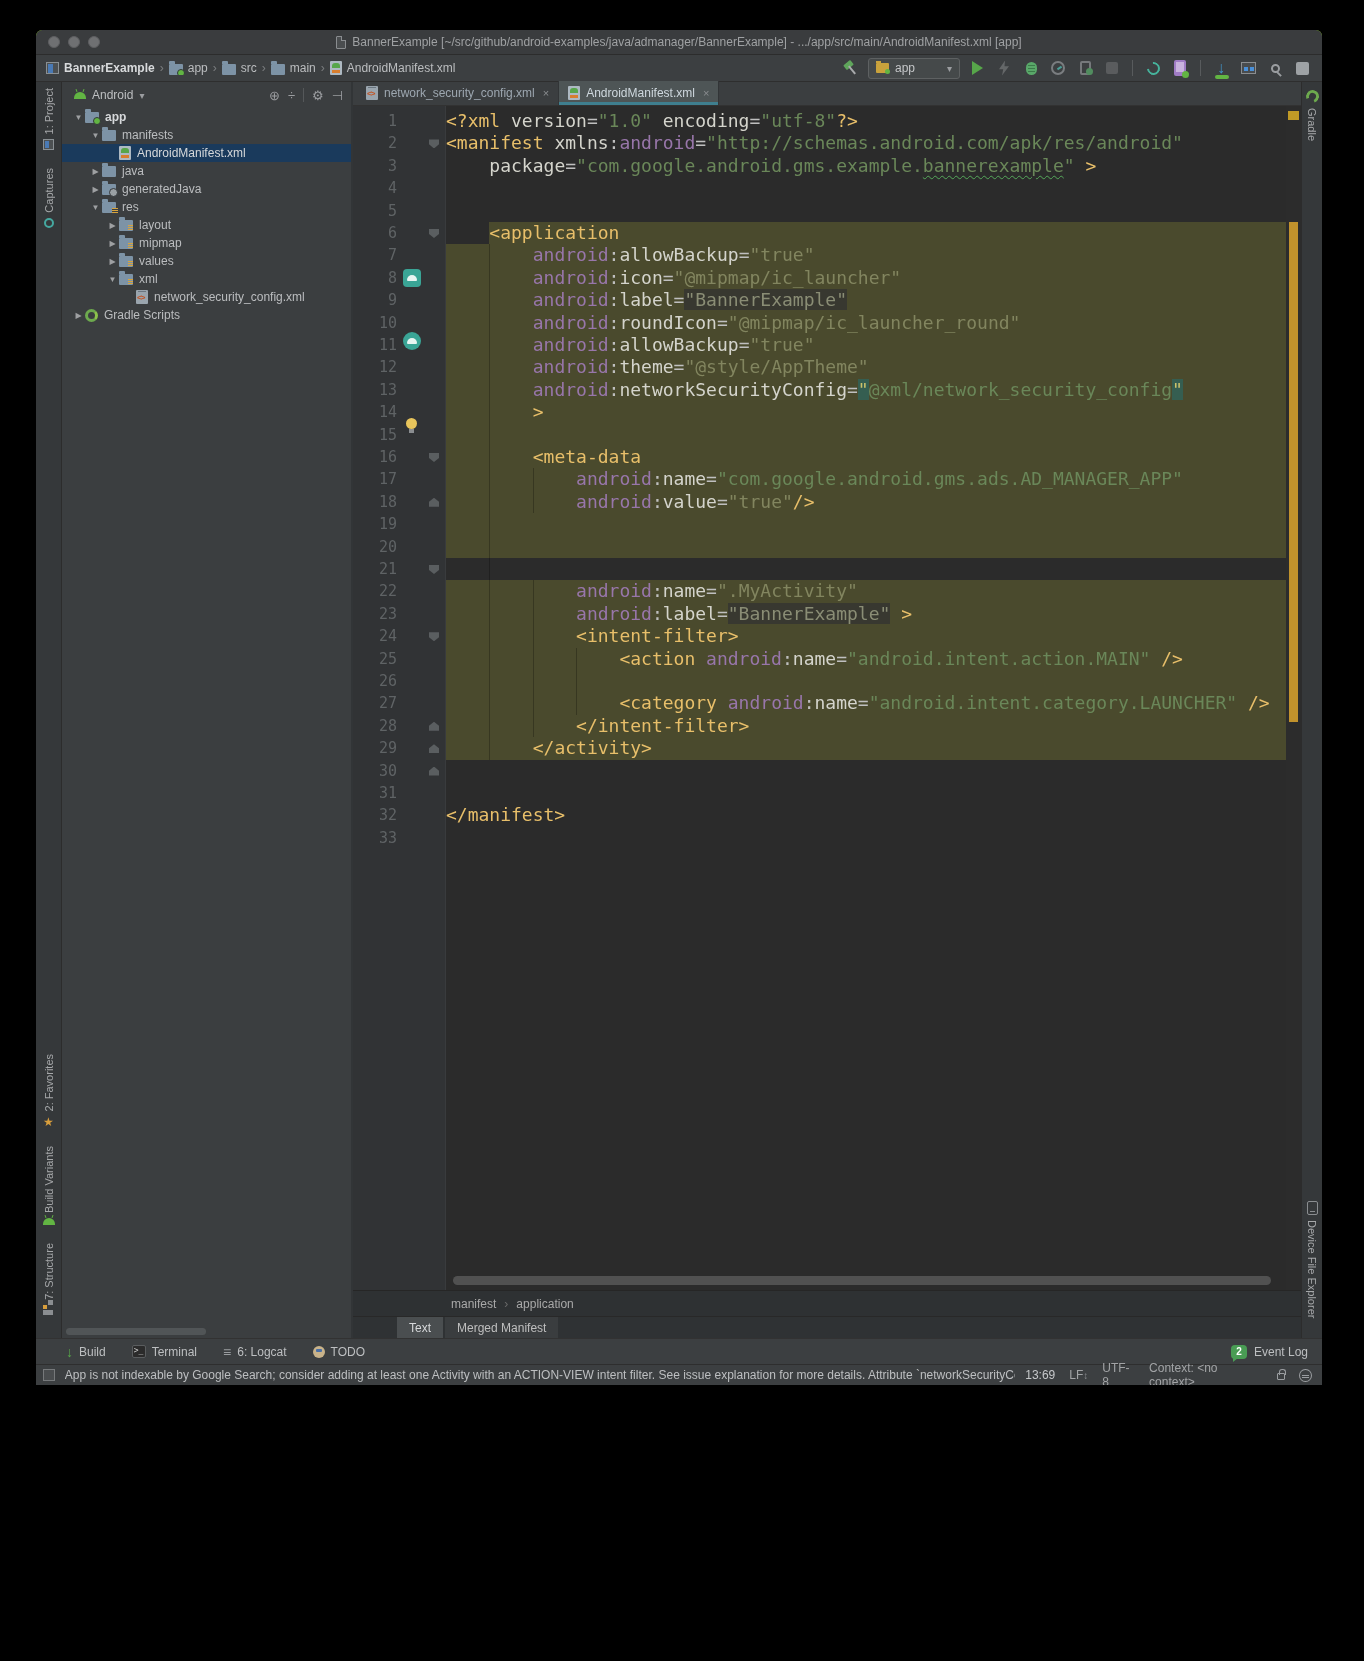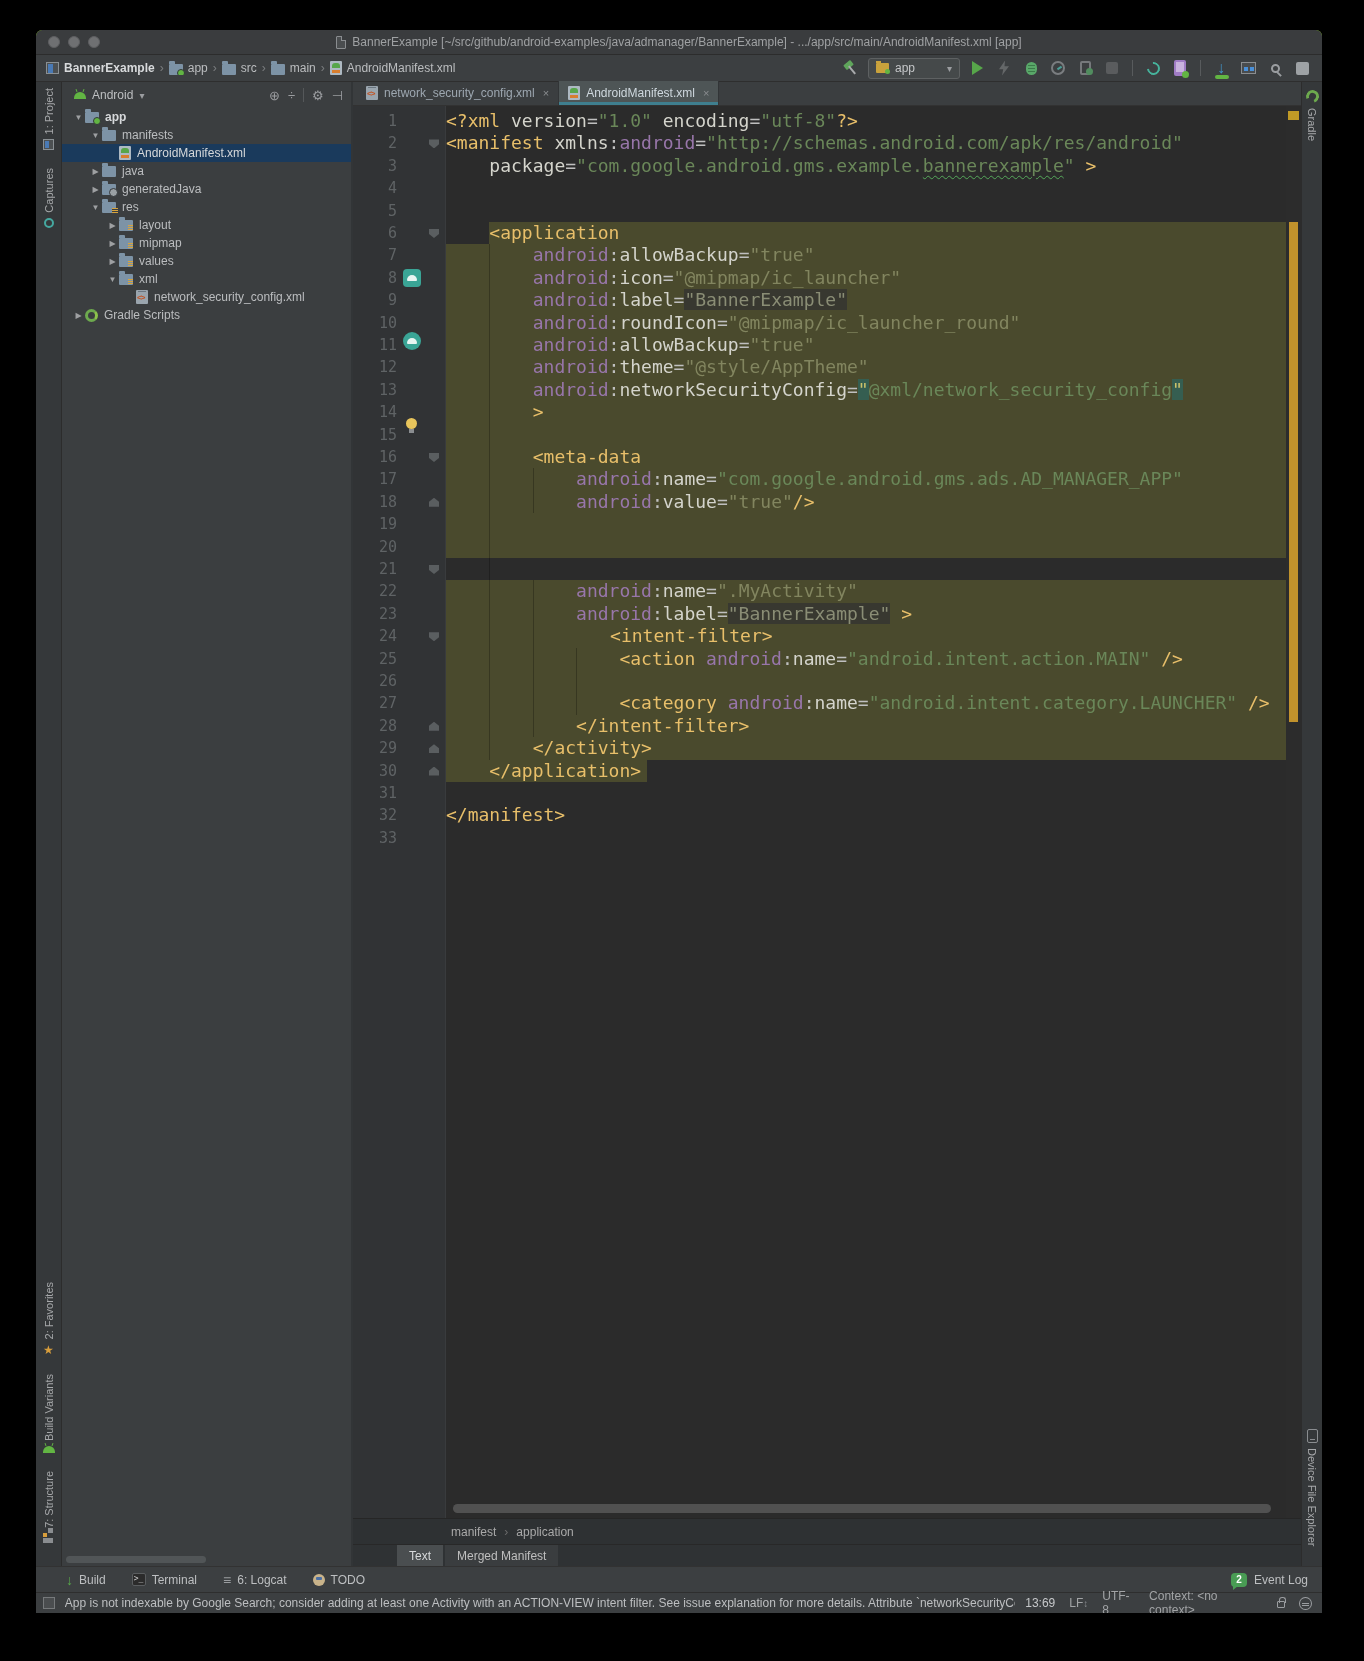--- a/index.html
+++ b/index.html
@@ -1,19 +1,19 @@
 <!DOCTYPE html>
 <html><head>
 <meta charset="utf-8">
 <style>
   html,body{margin:0;padding:0;background:#000;}
   *{box-sizing:border-box;}
   .canvas{position:relative;width:1364px;height:1661px;background:#000;overflow:hidden;
           font-family:"Liberation Sans",sans-serif;}
-  .win{position:absolute;left:36px;top:30px;width:1286px;height:1583px;background:#84cc16;
+  .win{position:absolute;left:36px;top:30px;width:1286px;height:1355px;background:#84cc16;
        border-radius:6px 6px 0 0;overflow:hidden;display:flex;flex-direction:column;}
 
   
   .titlebar{height:25px;background:#3A3C3E;border-bottom:1px solid #2C2C2C;position:relative;
             display:flex;align-items:center;justify-content:center;flex:0 0 25px;}
   .traffic{position:absolute;left:12px;top:0;height:100%;display:flex;align-items:center;gap:8px;}
   .tl{width:12px;height:12px;border-radius:50%;background:#6F7072;border:1px solid #5E5F61;}
   .title-wrap{display:flex;align-items:center;gap:6px;max-width:80%;}
   .doc-icon{width:10px;height:13px;border:1px solid #8A8D90;border-radius:1px;background:#4A4D4F;position:relative;}
   .doc-icon::after{content:"";position:absolute;right:-1px;top:-1px;width:4px;height:4px;background:#3A3C3E;border-left:1px solid #8A8D90;border-bottom:1px solid #8A8D90;}
@@ -484,27 +484,26 @@
               <div class="cl" style="top: 268.8px;"><div class="cl-bg" style="left: 0px; right: 0px;"></div><span class="cl-text"><span class="sg-p">        </span><span class="sg-n">android</span><span class="sg-o">:</span><span class="sg-a">networkSecurityConfig</span><span class="sg-o">=</span><span class="sg-q">"</span><span class="sg-v">@xml/network_security_config</span><span class="sg-q">"</span></span></div>
               <div class="cl" style="top: 291.2px;"><div class="cl-bg" style="left: 0px; right: 0px;"></div><span class="cl-text"><span class="sg-p">        </span><span class="sg-t">&gt;</span></span></div>
               <div class="cl" style="top: 313.6px;"><div class="cl-bg" style="left: 0px; right: 0px;"></div><span class="cl-text"></span></div>
               <div class="cl" style="top: 336px;"><div class="cl-bg" style="left: 0px; right: 0px;"></div><span class="cl-text"><span class="sg-p">        </span><span class="sg-t">&lt;meta-data</span></span></div>
               <div class="cl" style="top: 358.4px;"><div class="cl-bg" style="left: 0px; right: 0px;"></div><span class="cl-text"><span class="sg-p">            </span><span class="sg-n">android</span><span class="sg-o">:</span><span class="sg-a">name</span><span class="sg-o">=</span><span class="sg-v">"com.google.android.gms.ads.AD_MANAGER_APP"</span></span></div>
               <div class="cl" style="top: 380.8px;"><div class="cl-bg" style="left: 0px; right: 0px;"></div><span class="cl-text"><span class="sg-p">            </span><span class="sg-n">android</span><span class="sg-o">:</span><span class="sg-a">value</span><span class="sg-o">=</span><span class="sg-d">"true"</span><span class="sg-t">/&gt;</span></span></div>
               <div class="cl" style="top: 403.2px;"><div class="cl-bg" style="left: 0px; right: 0px;"></div><span class="cl-text"></span></div>
               <div class="cl" style="top: 425.6px;"><div class="cl-bg" style="left: 0px; right: 0px;"></div><span class="cl-text"></span></div>
               <div class="cl" style="top: 470.4px;"><div class="cl-bg" style="left: 0px; right: 0px;"></div><span class="cl-text"><span class="sg-p">            </span><span class="sg-n">android</span><span class="sg-o">:</span><span class="sg-a">name</span><span class="sg-o">=</span><span class="sg-d">".MyActivity"</span></span></div>
               <div class="cl" style="top: 492.8px;"><div class="cl-bg" style="left: 0px; right: 0px;"></div><span class="cl-text"><span class="sg-p">            </span><span class="sg-n">android</span><span class="sg-o">:</span><span class="sg-a">label</span><span class="sg-o">=</span><span class="sg-h">"BannerExample"</span><span class="sg-p"> </span><span class="sg-t">&gt;</span></span></div>
-              <div class="cl" style="top: 515.2px; padding-left: 34px;"><div class="cl-bg" style="left: 0px; right: 0px;"></div><span class="cl-text"><span class="sg-p">            </span><span class="sg-t">&lt;intent-filter&gt;</span></span></div>
+              <div class="cl" style="top: 515.2px;"><div class="cl-bg" style="left: 0px; right: 0px;"></div><span class="cl-text"><span class="sg-p">            </span><span class="sg-t">&lt;intent-filter&gt;</span></span></div>
               <div class="cl" style="top: 537.6px;"><div class="cl-bg" style="left: 0px; right: 0px;"></div><span class="cl-text"><span class="sg-p">                </span><span class="sg-t">&lt;action</span><span class="sg-p"> </span><span class="sg-n">android</span><span class="sg-o">:</span><span class="sg-a">name</span><span class="sg-o">=</span><span class="sg-v">"android.intent.action.MAIN"</span><span class="sg-p"> </span><span class="sg-t">/&gt;</span></span></div>
               <div class="cl" style="top: 560px;"><div class="cl-bg" style="left: 0px; right: 0px;"></div><span class="cl-text"></span></div>
               <div class="cl" style="top: 582.4px;"><div class="cl-bg" style="left: 0px; right: 0px;"></div><span class="cl-text"><span class="sg-p">                </span><span class="sg-t">&lt;category</span><span class="sg-p"> </span><span class="sg-n">android</span><span class="sg-o">:</span><span class="sg-a">name</span><span class="sg-o">=</span><span class="sg-v">"android.intent.category.LAUNCHER"</span><span class="sg-p"> </span><span class="sg-t">/&gt;</span></span></div>
               <div class="cl" style="top: 627.2px;"><div class="cl-bg" style="left: 0px; right: 0px;"></div><span class="cl-text"><span class="sg-p">        </span><span class="sg-t">&lt;/activity&gt;</span></span></div>
               <div class="cl" style="top: 604.8px;"><div class="cl-bg" style="left: 0px; right: 0px;"></div><span class="cl-text"><span class="sg-p">            </span><span class="sg-t">&lt;/intent-filter&gt;</span></span></div>
-              <div class="cl" style="top: 649.6px;"><div class="cl-bg" style="left: 0px; width: 201.066px;"></div><span class="cl-text"><span class="sg-p">    </span><span class="sg-t">&lt;/application&gt;</span></span></div>
               <div class="cl" style="top: 672px;"><span class="cl-text"></span></div>
               <div class="cl" style="top: 694.4px;"><span class="cl-text"><span class="sg-t">&lt;/manifest&gt;</span></span></div>
               <div class="cl" style="top: 716.8px;"><span class="cl-text"></span></div>
               <div class="guide" style="left: 43.348px; top: 134.4px; height: 515.2px;"></div>
               <div class="guide" style="left: 86.696px; top: 358.4px; height: 44.8px;"></div>
               <div class="guide" style="left: 86.696px; top: 470.4px; height: 156.8px;"></div>
               <div class="guide" style="left: 130.044px; top: 537.6px; height: 67.2px;"></div>
             </div>
           <div class="stripe">
             <div class="stripe-warn"></div>

